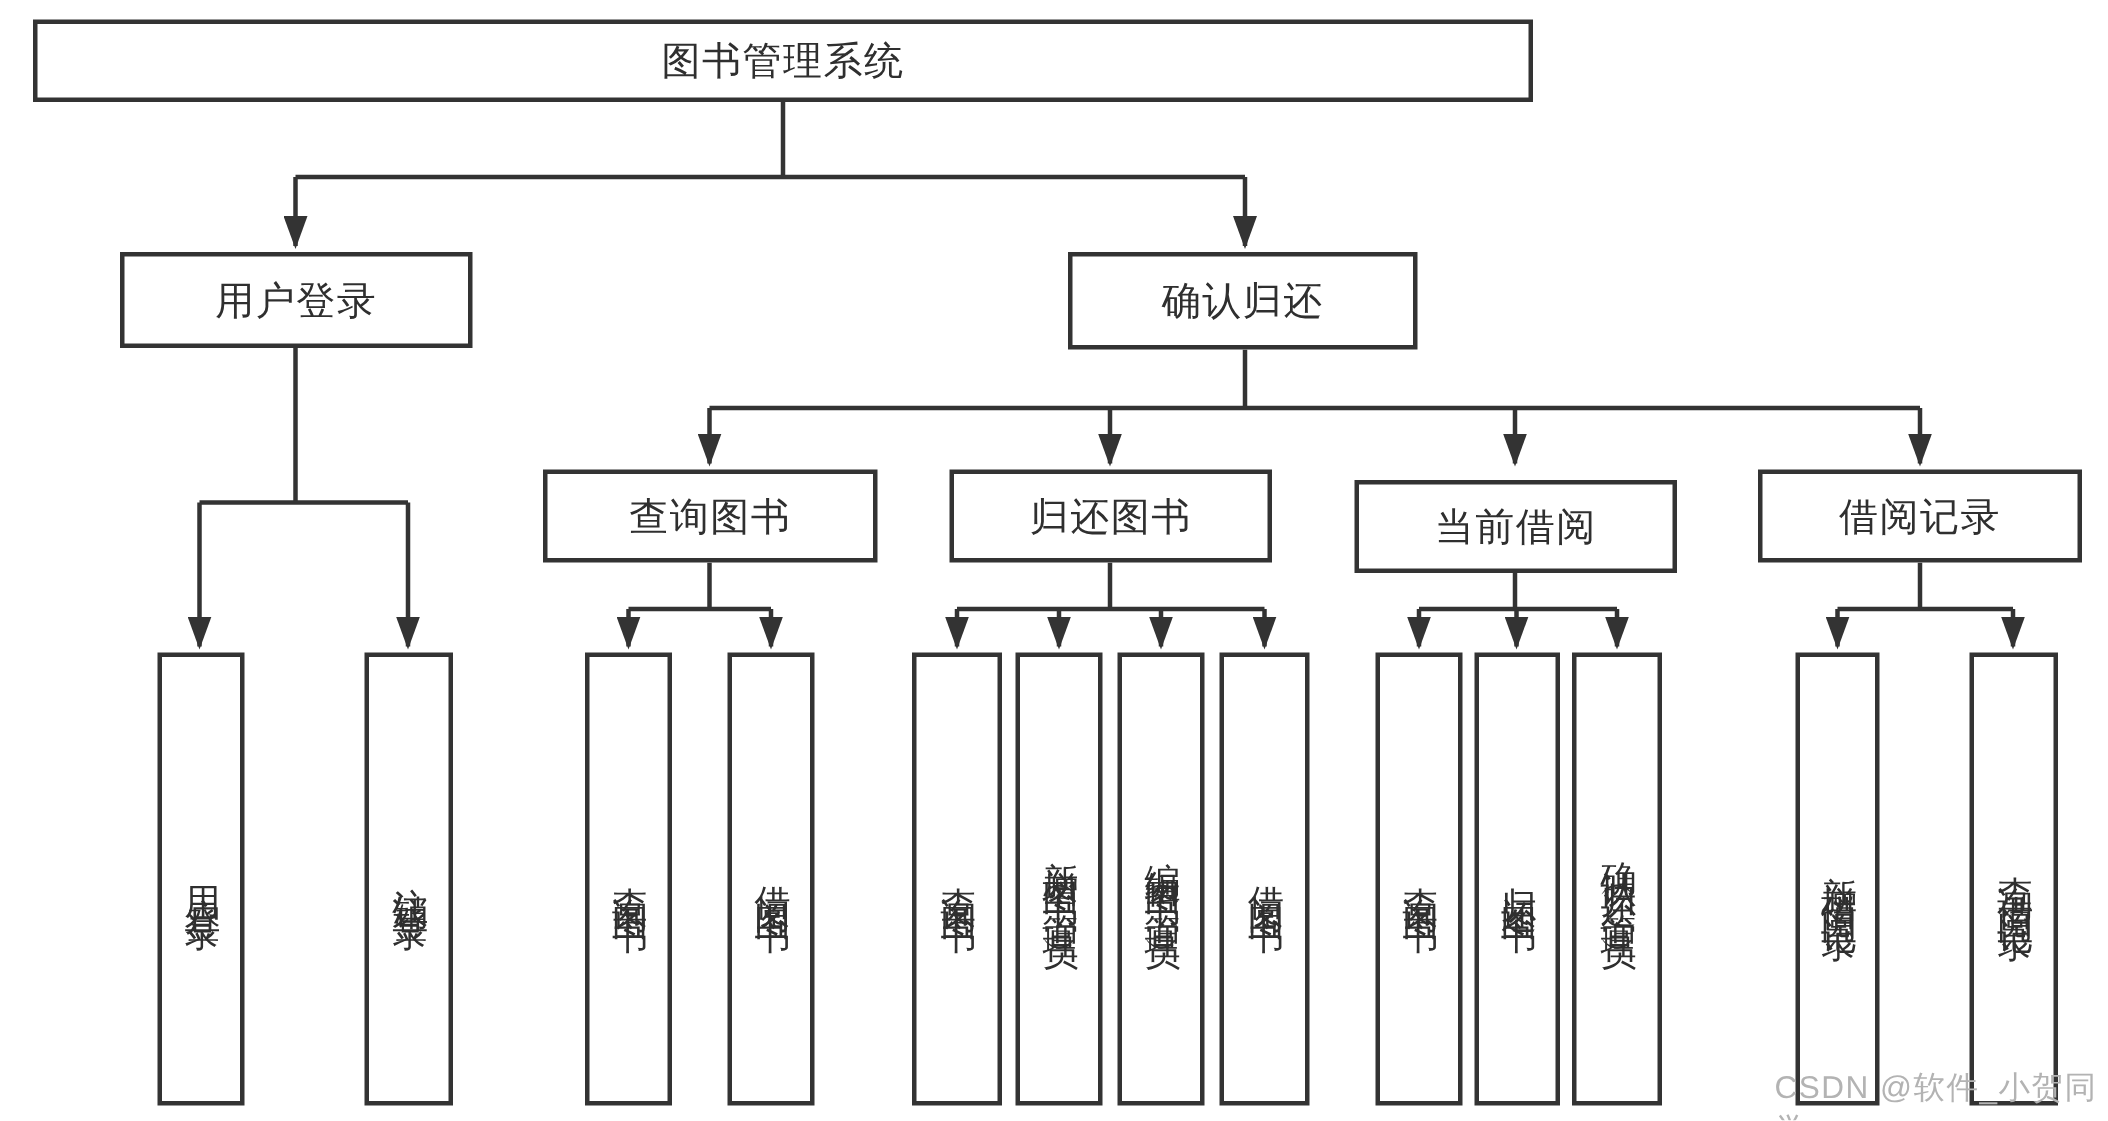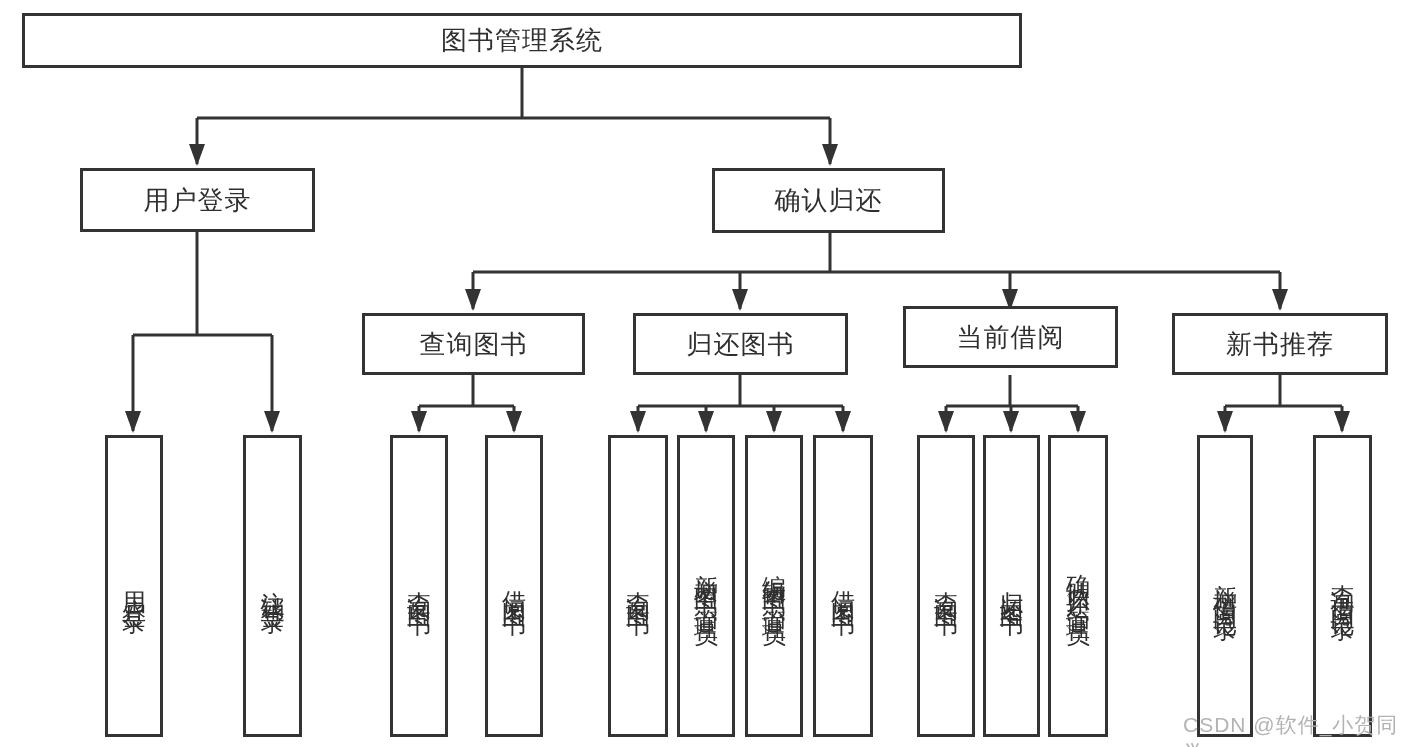--- a/index.html
+++ b/index.html
@@ -86,22 +86,22 @@
     </g>
   </svg>
 
   <div class="node" style="left:22px; top:13px; width:1000px; height:55px;">图书管理系统</div>
 
   <div class="node" style="left:80px; top:168px; width:235px; height:64px;">用户登录</div>
   <div class="node" style="left:712px; top:168px; width:233px; height:65px;">确认归还</div>
 
   <div class="node" style="left:362px; top:313px; width:223px; height:62px;">查询图书</div>
   <div class="node" style="left:633px; top:313px; width:215px; height:62px;">归还图书</div>
-  <div class="node" style="left:903px; top:306px; width:215px; height:62px;">当前借阅</div>
-  <div class="node" style="left:1172px; top:313px; width:216px; height:62px;">新书推荐</div>
+  <div class="node" style="left:903px; top:320px; width:215px; height:62px;">当前借阅</div>
+  <div class="node" style="left:1172px; top:313px; width:216px; height:62px;">借阅记录</div>
 
   <div class="node leaf" style="left:105px; top:435px; width:58px; height:302px;">
     <span class="vtext">用户登录</span>
   </div>
   <div class="node leaf" style="left:243px; top:435px; width:59px; height:302px;">
     <span class="vtext">注销登录</span>
   </div>
 
   <div class="node leaf" style="left:390px; top:435px; width:58px; height:302px;">
     <span class="vtext">查询图书</span>

